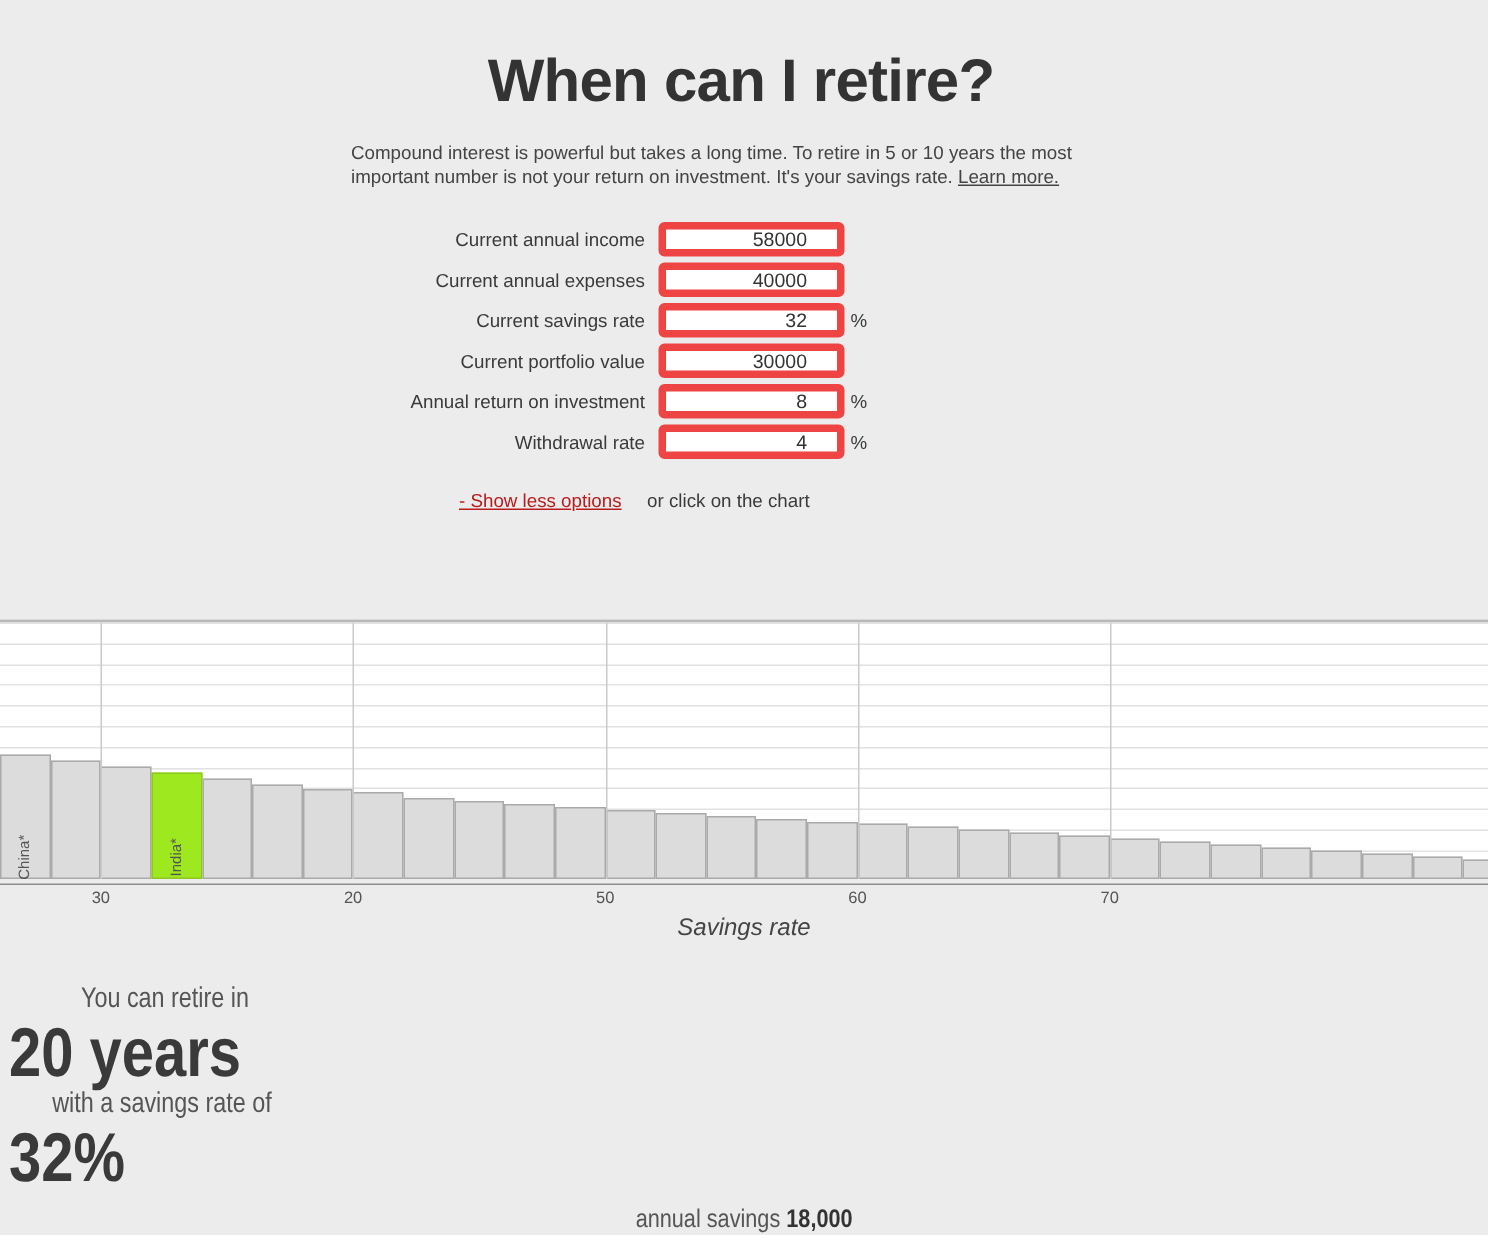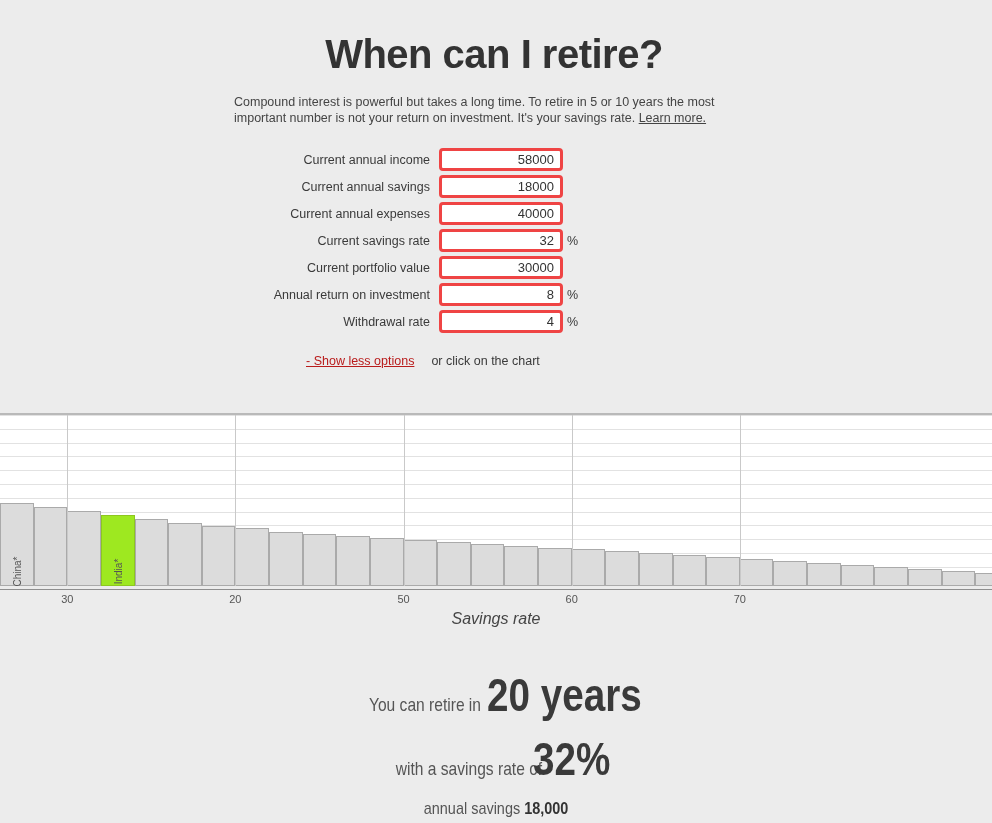--- a/index.html
+++ b/index.html
@@ -52,28 +52,28 @@
     width: 185px;
     text-align: right;
     font-size: 12.5px;
     color: #3a3a3a;
     padding-right: 9px;
     white-space: nowrap;
   }
   .form-input {
     width: 124px;
     height: 23px;
-    border: 3px solid #ef4444;
+    border: 5px solid #ef4444;
     border-radius: 4px;
     background: #ffffff;
     text-align: right;
     font-family: "Liberation Sans", sans-serif;
     font-size: 13px;
     color: #333333;
-    padding: 0 6px;
+    padding: 0 20px;
     outline: none;
   }
   .pct {
     font-size: 12.5px;
     color: #3a3a3a;
     padding-left: 4px;
   }
 
   
   .actions {
@@ -187,21 +187,22 @@
   
   .results {
     position: absolute;
     left: 0; top: 655px;
     width: 992px;
   }
   .res-row {
     display: flex;
     align-items: baseline;
     justify-content: center;
-    margin: 16px;
+    margin: 0;
+    flex-direction: column;
   }
   .res-small {
     font-family: "Liberation Sans Narrow", "Liberation Sans", sans-serif;
     font-size: 19px;
     font-stretch: condensed;
     color: #555555;
     text-align: right;
     width: 160px;
     transform: scaleX(0.82);
     transform-origin: right center;
@@ -240,24 +241,20 @@
 <div class="page">
 
   <h1 class="title">When can I retire?</h1>
 
   <p class="subtitle"><span>Compound interest is powerful but takes a long time. To retire in 5 or 10 years the most important number is not your return on investment. It's your savings rate. </span><a href="#">Learn more.</a></p>
 
   <div class="form">
       <div class="form-row">
         <div class="form-label">Current annual income</div>
         <input class="form-input" type="text" value="58000" style="">
-      </div>
-      <div class="form-row">
-        <div class="form-label">Current annual savings</div>
-        <input class="form-input" type="text" value="18000" style="">
       </div>
       <div class="form-row">
         <div class="form-label">Current annual expenses</div>
         <input class="form-input" type="text" value="40000" style="">
       </div>
       <div class="form-row">
         <div class="form-label">Current savings rate</div>
         <input class="form-input" type="text" value="32" style="">
         <span class="pct">%</span>
       </div>

